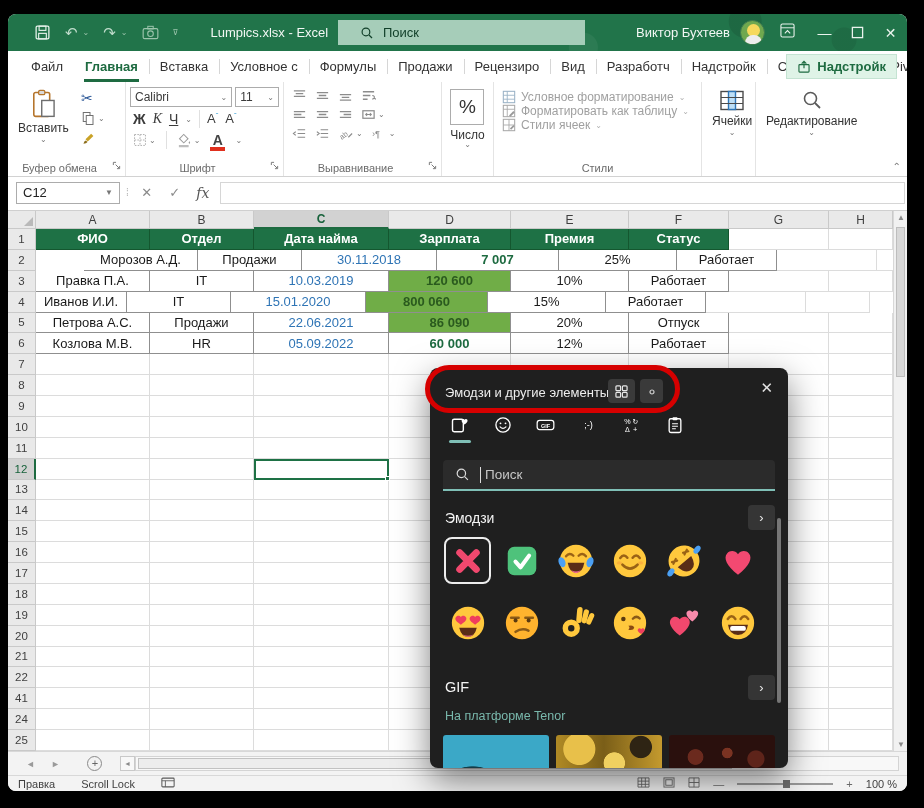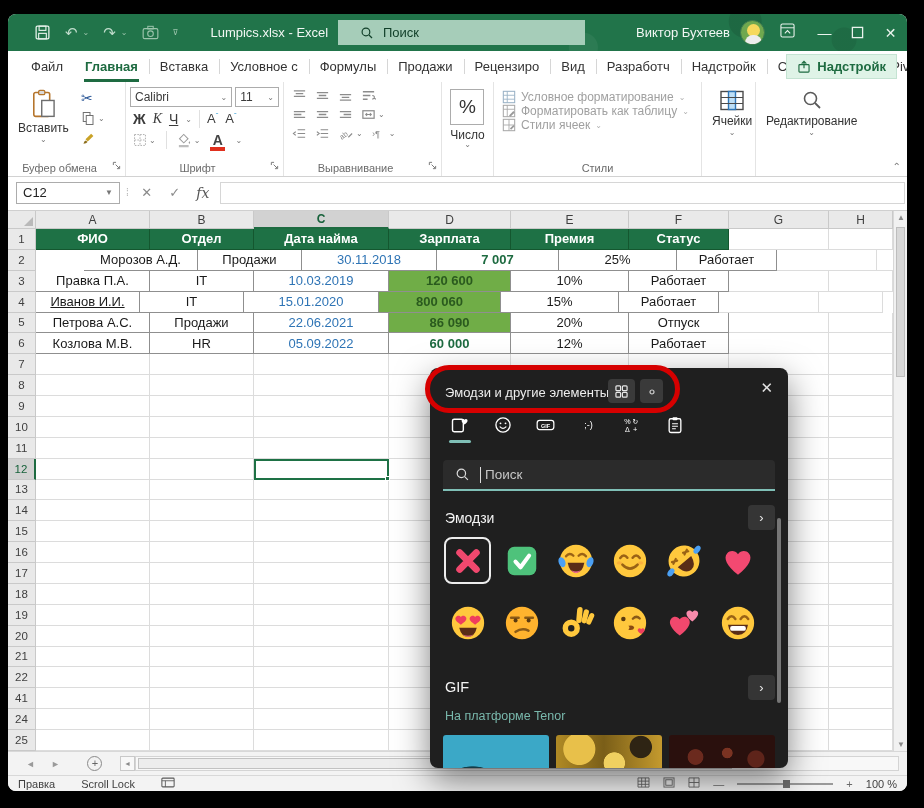--- a/index.html
+++ b/index.html
@@ -516,21 +516,21 @@
             <div class="cell tbl" style="width: 104px;">IT</div>
             <div class="cell tbl date" style="width: 135px;">10.03.2019</div>
             <div class="cell tbl sal hl" style="width: 122px;">120 600</div>
             <div class="cell tbl" style="width: 118px;">10%</div>
             <div class="cell tbl" style="width: 100px;">Работает</div>
             <div class="cell" style="width: 100px;"></div>
             <div class="cell" style="width: 64px;"></div>
           </div>
           <div class="grow" style="height: 20.88px;">
             <div class="rh">4</div>
-            <div class="cell tbl" style="width: 104px; text-decoration: underline;">Иванов И.И.</div>
+            <div class="cell tbl" style="width: 91px;">Иванов И.И.</div>
             <div class="cell tbl" style="width: 104px;">IT</div>
             <div class="cell tbl date" style="width: 135px;">15.01.2020</div>
             <div class="cell tbl sal hl" style="width: 122px;">800 060</div>
             <div class="cell tbl" style="width: 118px;">15%</div>
             <div class="cell tbl" style="width: 100px;">Работает</div>
             <div class="cell" style="width: 100px;"></div>
             <div class="cell" style="width: 64px;"></div>
           </div>
           <div class="grow" style="height: 20.88px;">
             <div class="rh">5</div>

